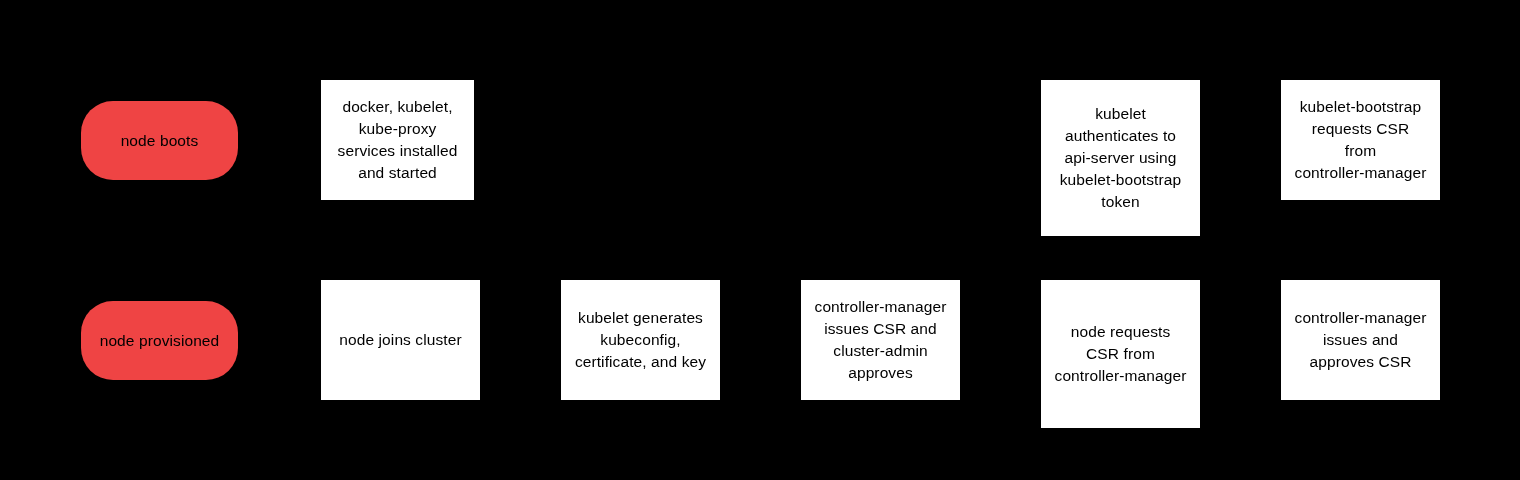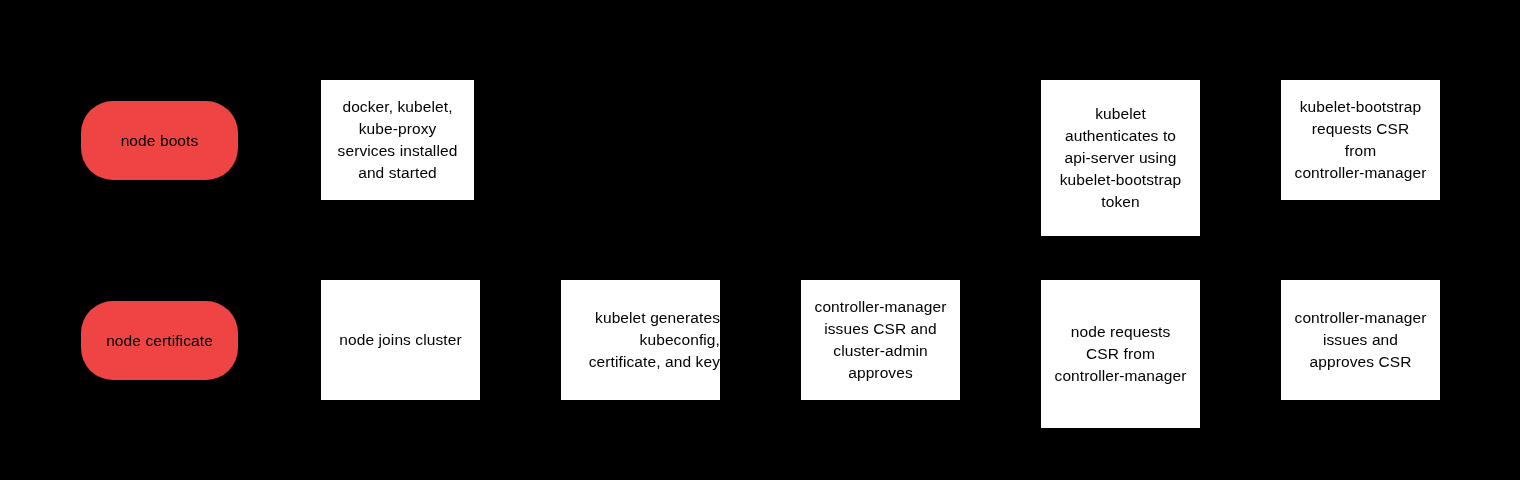--- a/index.html
+++ b/index.html
@@ -97,28 +97,28 @@
   </div>
 
   <div class="node node-rect" style="left:1281px; top:80px; width:159px; height:120px;">
     <span class="label">kubelet-bootstrap
 requests CSR
 from
 controller-manager</span>
   </div>
 
   <div class="node node-pill" style="left:81px; top:301px; width:157px; height:79px;">
-    <span class="label">node certificate</span>
+    <span class="label">node provisioned</span>
   </div>
 
   <div class="node node-rect" style="left:321px; top:280px; width:159px; height:120px;">
     <span class="label">node joins cluster</span>
   </div>
 
-  <div class="node node-rect" style="left:561px; top:280px; width:159px; height:120px;text-align:right;">
+  <div class="node node-rect" style="left:561px; top:280px; width:159px; height:120px;">
     <span class="label">kubelet generates
 kubeconfig,
 certificate, and key</span>
   </div>
 
   <div class="node node-rect" style="left:801px; top:280px; width:159px; height:120px;">
     <span class="label">controller-manager
 issues CSR and
 cluster-admin
 approves</span>

